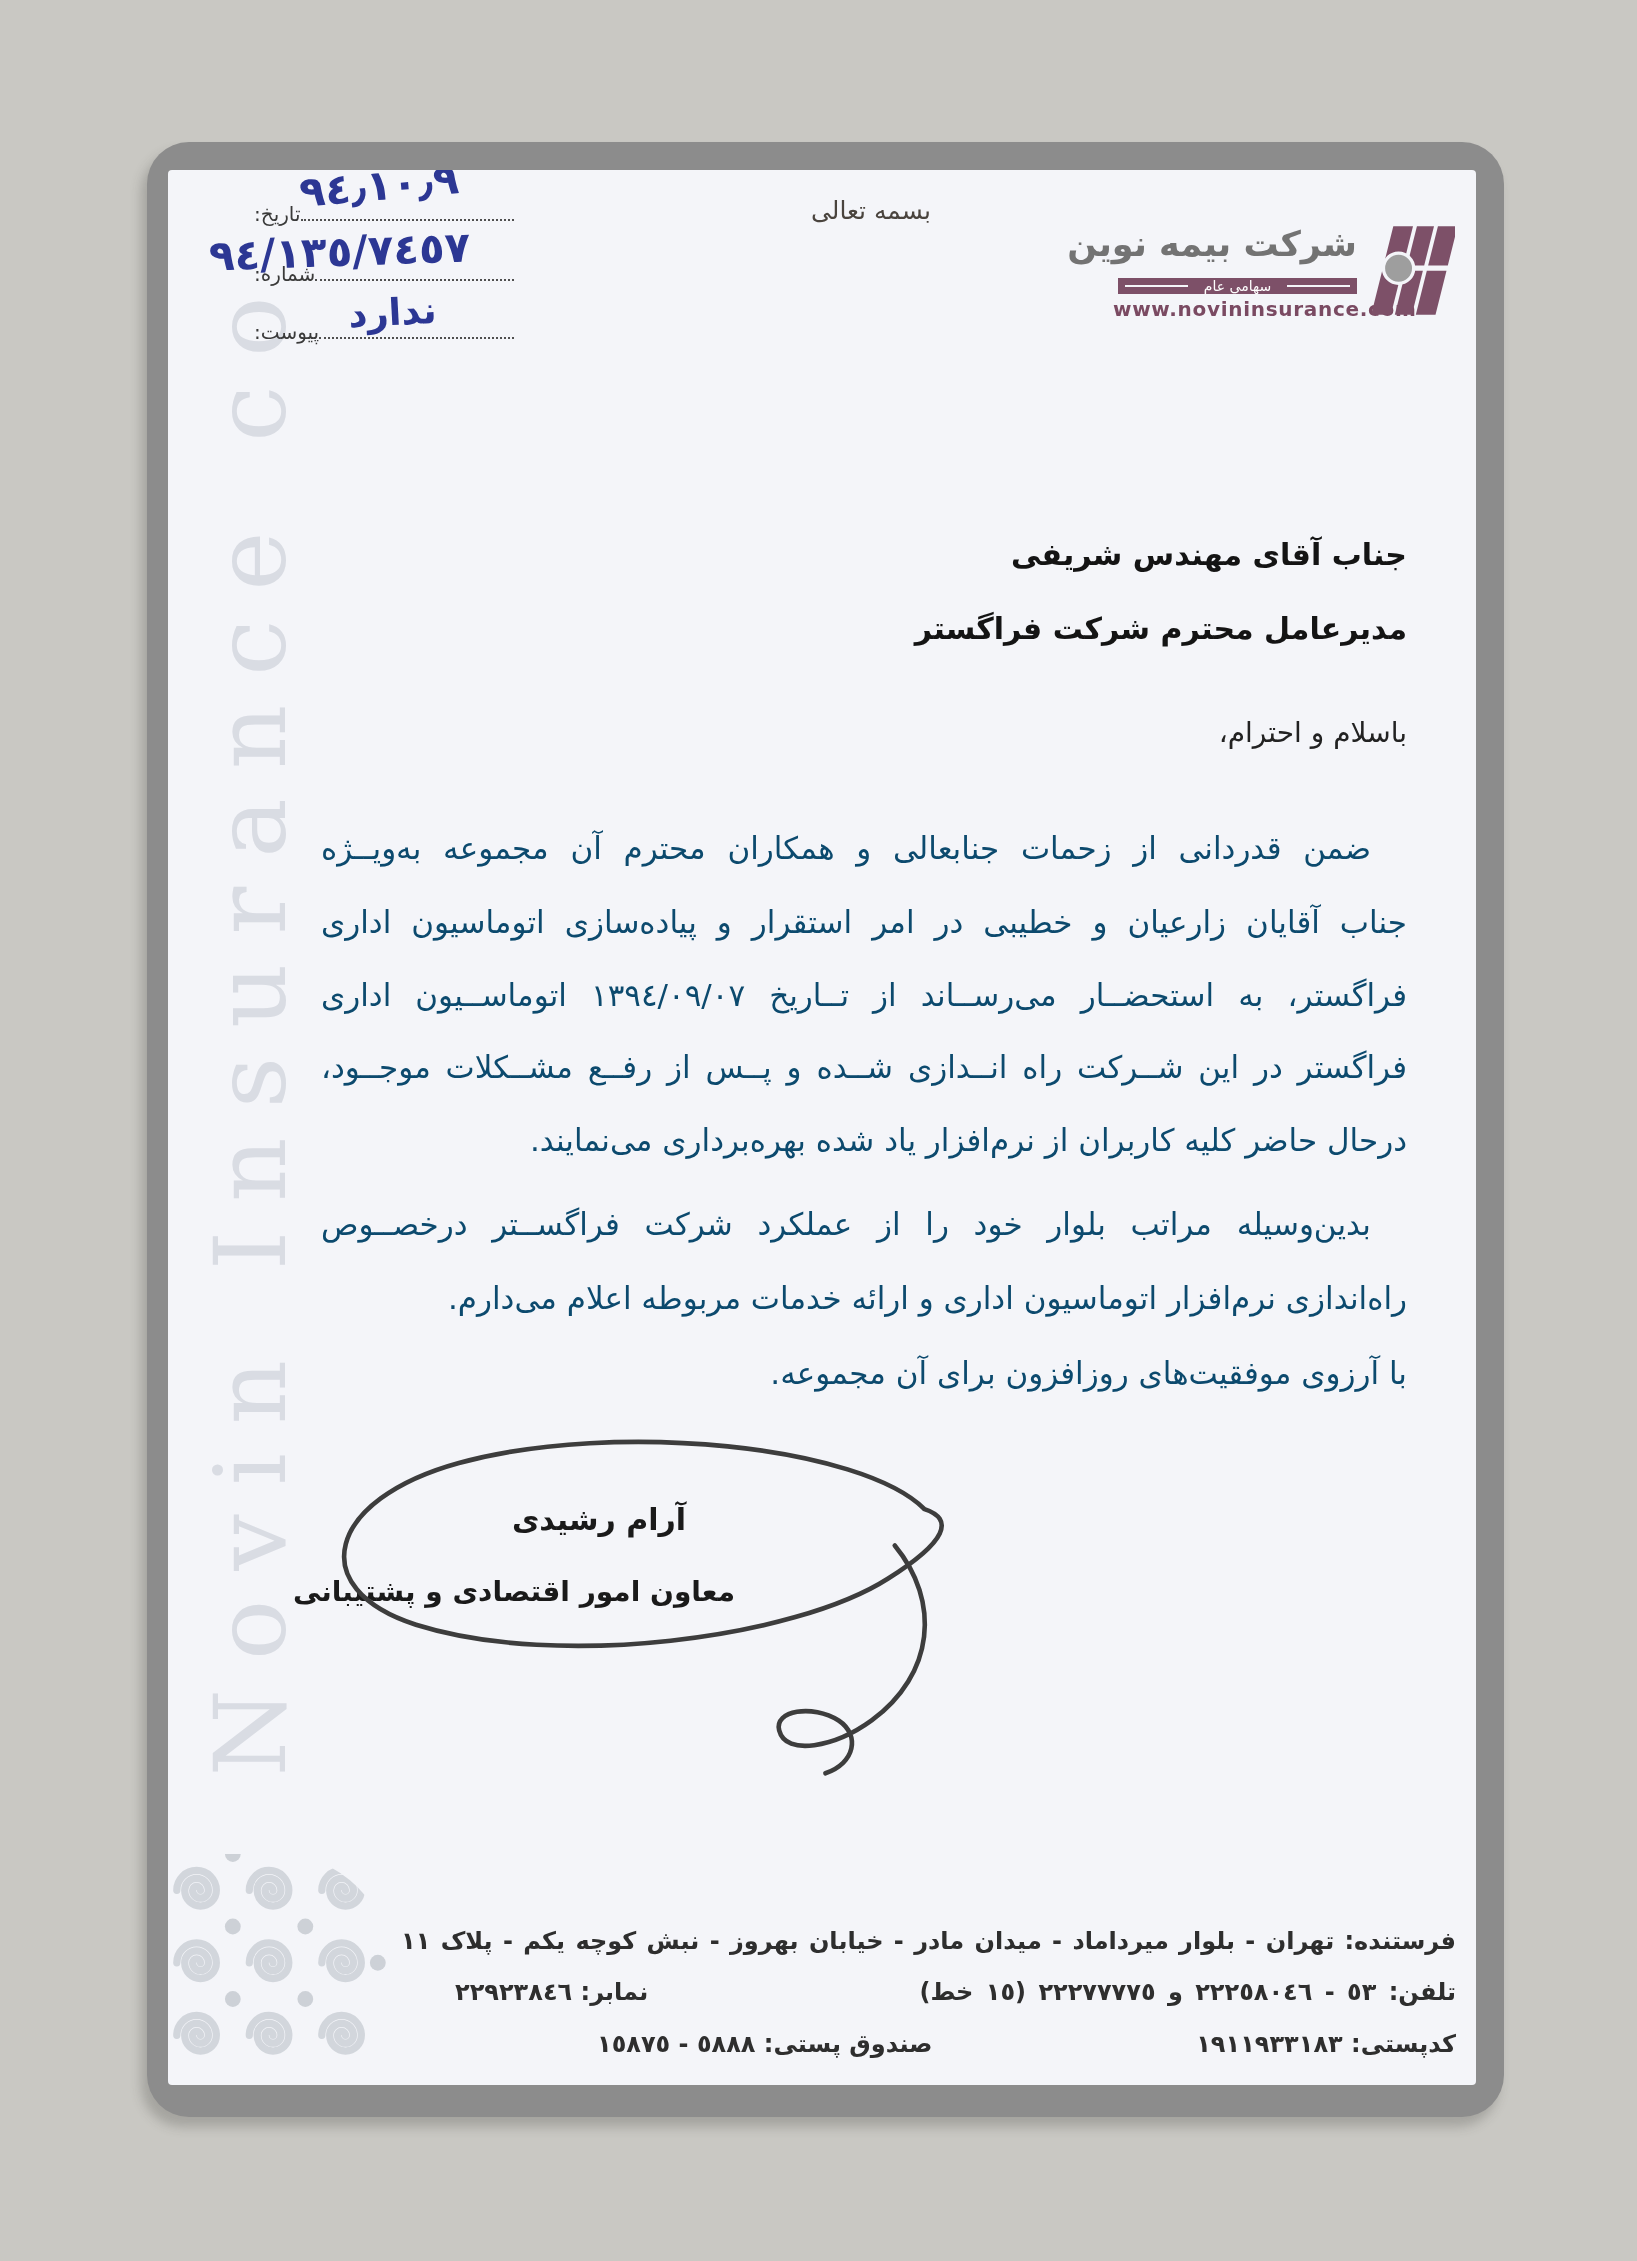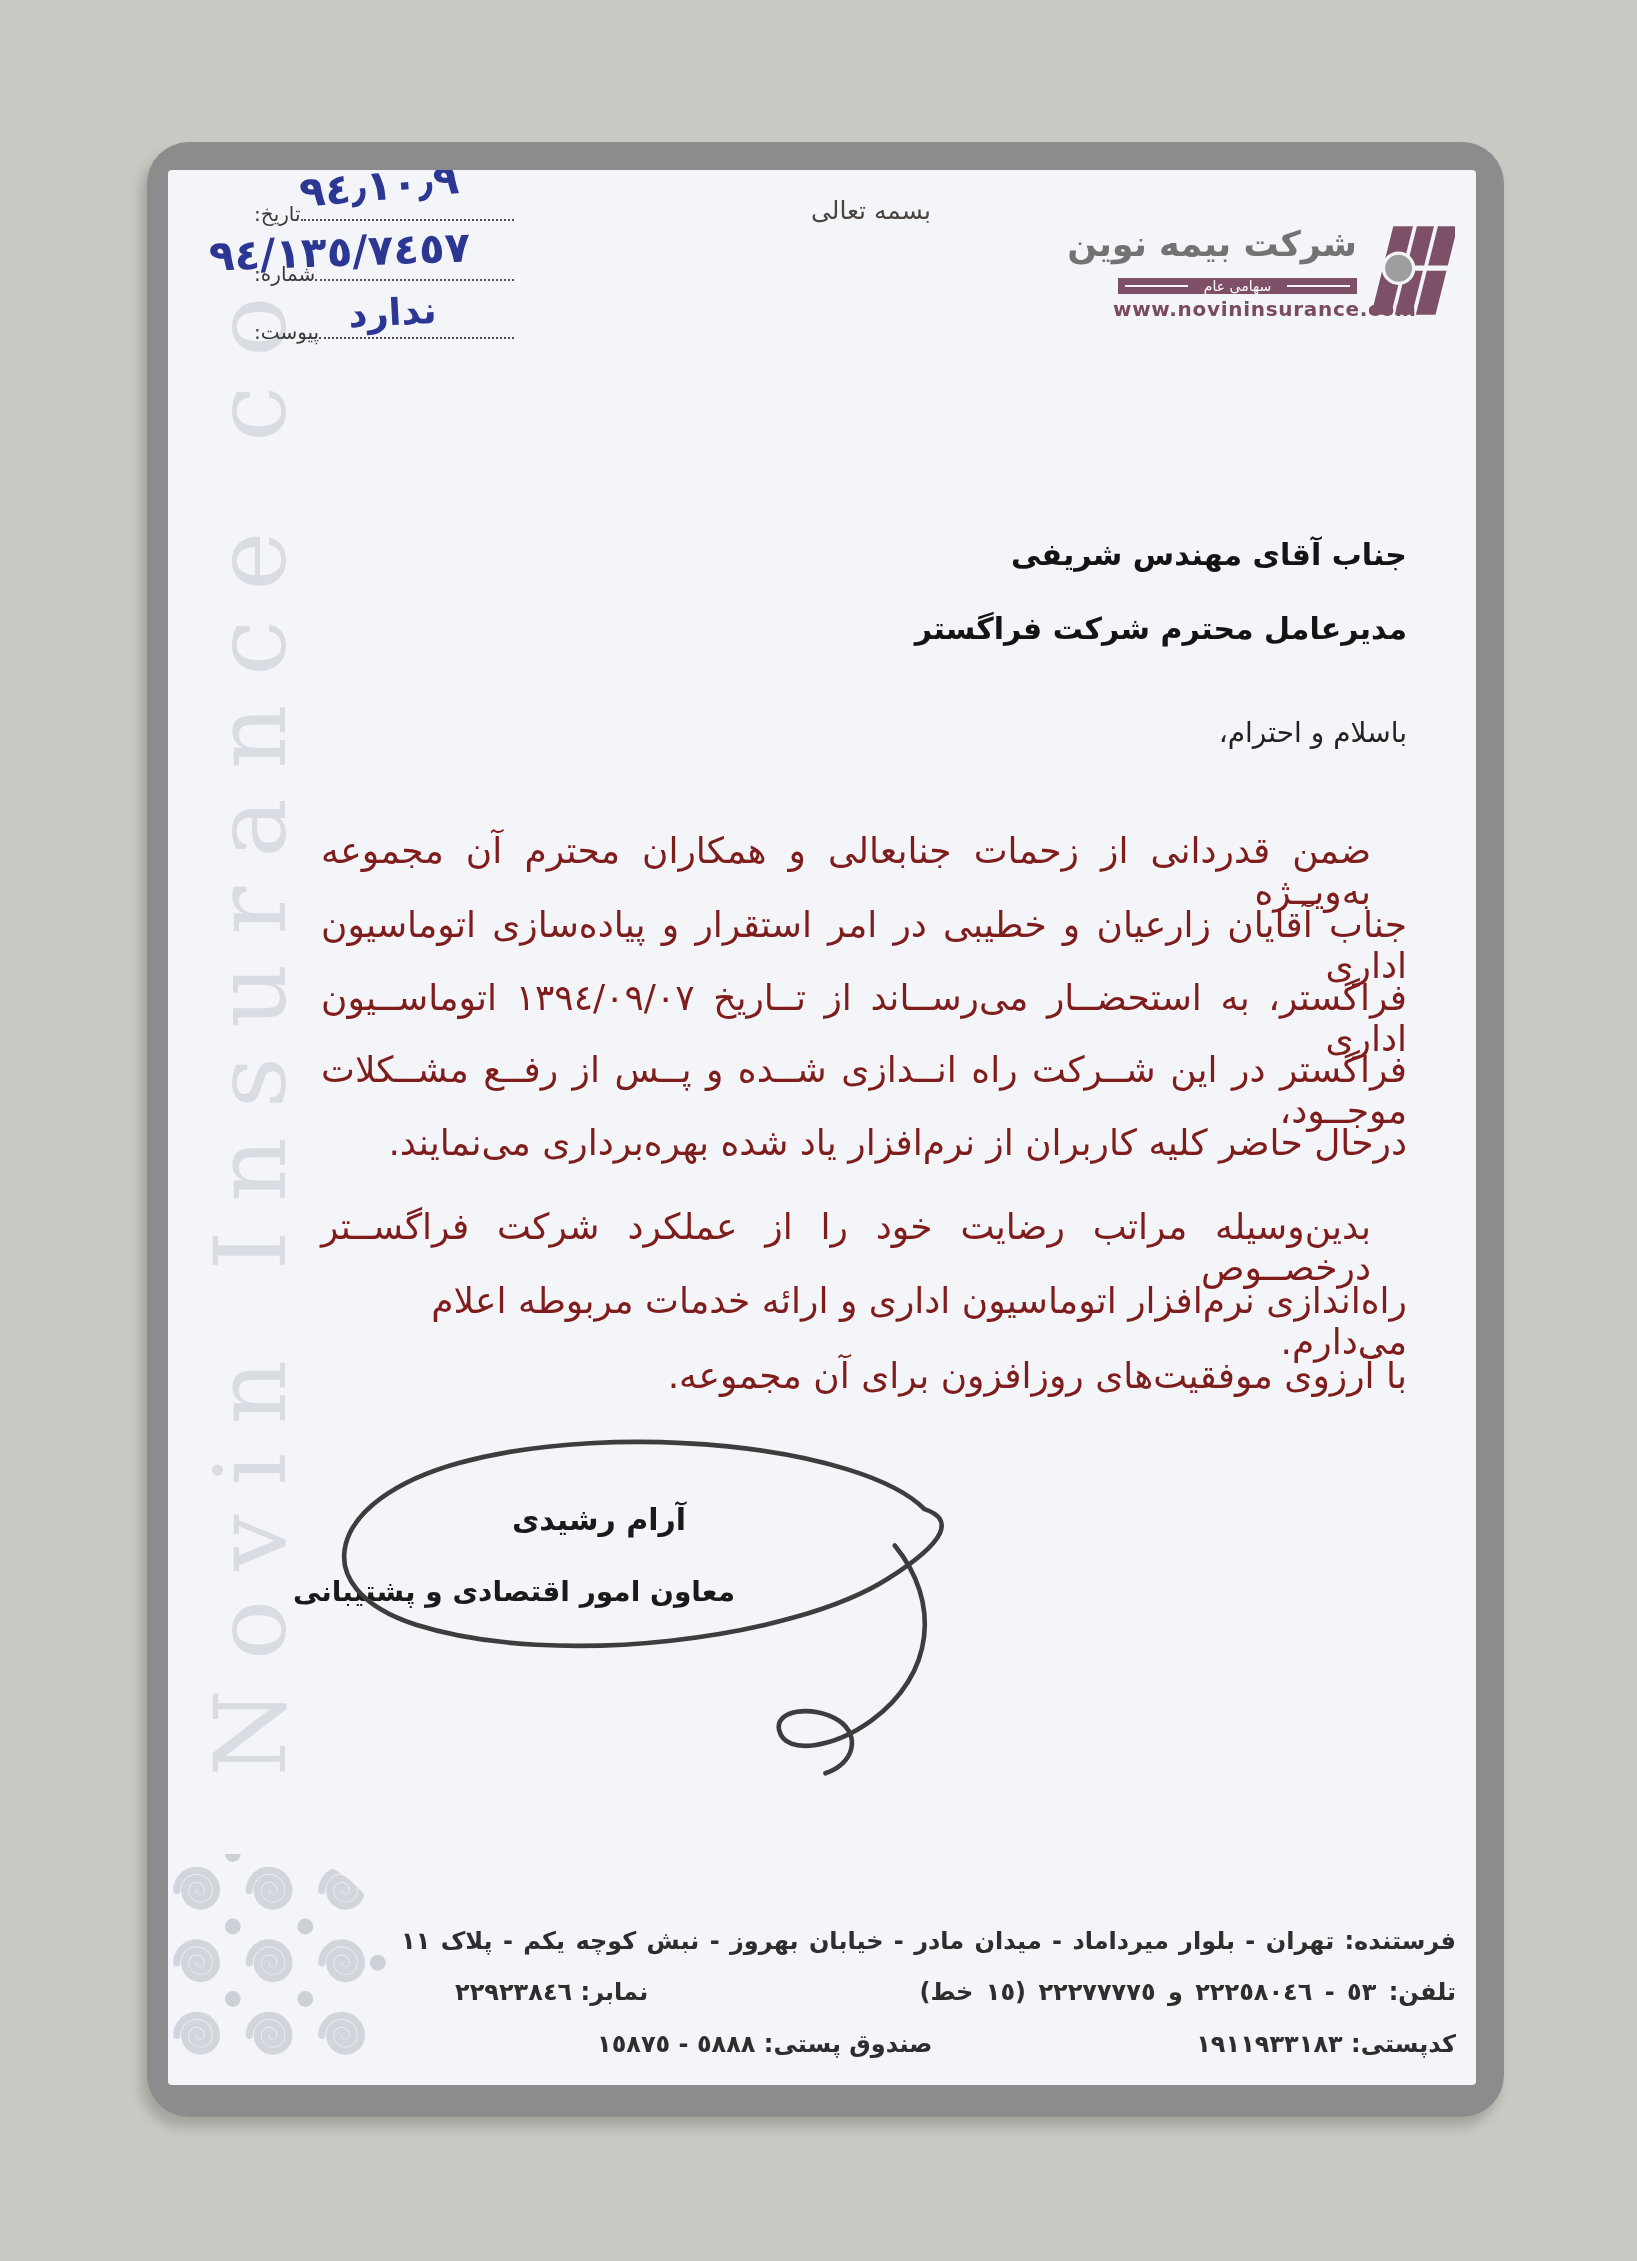--- a/index.html
+++ b/index.html
@@ -38,21 +38,21 @@
                   font-size:14px;line-height:16px;direction:rtl;z-index:2;}
   .logo-bar:before,.logo-bar:after{content:"";position:absolute;top:6.6px;height:2.6px;background:#f4f5f9;z-index:1;}
   .logo-bar:before{left:6.6px;width:63px;}
   .logo-bar:after{right:6.6px;width:63px;}
   .logo-url{position:absolute;left:945px;top:127px;width:244px;text-align:center;
             font-size:20px;font-weight:bold;color:#7a4a62;letter-spacing:0.7px;white-space:nowrap;}
   .logo-mark{position:absolute;left:1203px;top:56px;width:84px;height:91px;}
   .recipient{position:absolute;right:69px;font-size:30px;font-weight:bold;color:#141414;
              direction:rtl;white-space:nowrap;}
   .salutation{position:absolute;right:69px;top:546px;font-size:28px;color:#222;direction:rtl;white-space:nowrap;}
-  .bodyline{position:absolute;left:153px;width:1086px;font-size:36px;color:#7f1d1d;direction:rtl;
+  .bodyline{position:absolute;left:153px;width:1086px;font-size:31px;color:#0c4a6e;direction:rtl;
             white-space:normal;}
   .just{text-align:justify;text-align-last:justify;}
   .endline{text-align:right;}
   .indent{padding-right:36px;box-sizing:border-box;}
 
   .sig-name{position:absolute;left:360px;top:1332px;width:158px;text-align:center;
             font-size:30px;font-weight:bold;color:#1a1a1a;direction:rtl;white-space:nowrap;}
   .sig-title{position:absolute;left:191px;top:1405px;width:376px;text-align:center;
              font-size:28px;font-weight:bold;color:#1a1a1a;direction:rtl;white-space:nowrap;}
   .sig-svg{position:absolute;left:106px;top:1240px;pointer-events:none;}
@@ -141,21 +141,21 @@
     <div class="recipient" style="top:441px;">مدیرعامل محترم شرکت فراگستر</div>
 
     <div class="salutation">باسلام و احترام،</div>
 
     <div class="bodyline just indent" style="top:660px;">ضمن قدردانی از زحمات جنابعالی و همکاران محترم آن مجموعه به‌ویــژه</div>
     <div class="bodyline just" style="top:734px;">جناب آقایان زارعیان و خطیبی در امر استقرار و پیاده‌سازی اتوماسیون اداری</div>
     <div class="bodyline just" style="top:807px;">فراگستر، به استحضــار می‌رســاند از تــاریخ ١٣٩٤/٠٩/٠٧ اتوماســیون اداری</div>
     <div class="bodyline just" style="top:879px;">فراگستر در این شــرکت راه انــدازی شــده و پــس از رفــع مشــکلات موجــود،</div>
     <div class="bodyline endline" style="top:952px;text-align:right;">درحال حاضر کلیه کاربران از نرم‌افزار یاد شده بهره‌برداری می‌نمایند.</div>
 
-    <div class="bodyline just indent" style="top:1036px;">بدین‌وسیله مراتب رضایت خود را از عملکرد شرکت فراگســتر درخصــوص</div>
+    <div class="bodyline just indent" style="top:1036px;">بدین‌وسیله مراتب بلوار خود را از عملکرد شرکت فراگســتر درخصــوص</div>
     <div class="bodyline endline" style="top:1110px;">راه‌اندازی نرم‌افزار اتوماسیون اداری و ارائه خدمات مربوطه اعلام می‌دارم.</div>
 
     <div class="bodyline endline" style="top:1185px;">با آرزوی موفقیت‌های روزافزون برای آن مجموعه.</div>
 
     <div class="sig-name">آرام رشیدی</div>
     <div class="sig-title">معاون امور اقتصادی و پشتیبانی</div>
     <svg class="sig-svg" width="700" height="436" viewBox="0 0 1060 660" xmlns="http://www.w3.org/2000/svg">
       <path d="M 985,150 C 890,55 520,15 280,80 C 80,135 45,270 215,325 C 430,393 790,345 930,255 C 1020,198 1030,165 985,150" fill="none" stroke="#3d3d3d" stroke-width="7" stroke-linecap="round"></path>
       <path d="M 940,205 C 1010,290 1000,400 905,470 C 850,510 775,525 765,485 C 757,455 815,445 855,470 C 888,492 880,535 835,550" fill="none" stroke="#3d3d3d" stroke-width="7" stroke-linecap="round"></path>
     </svg>

